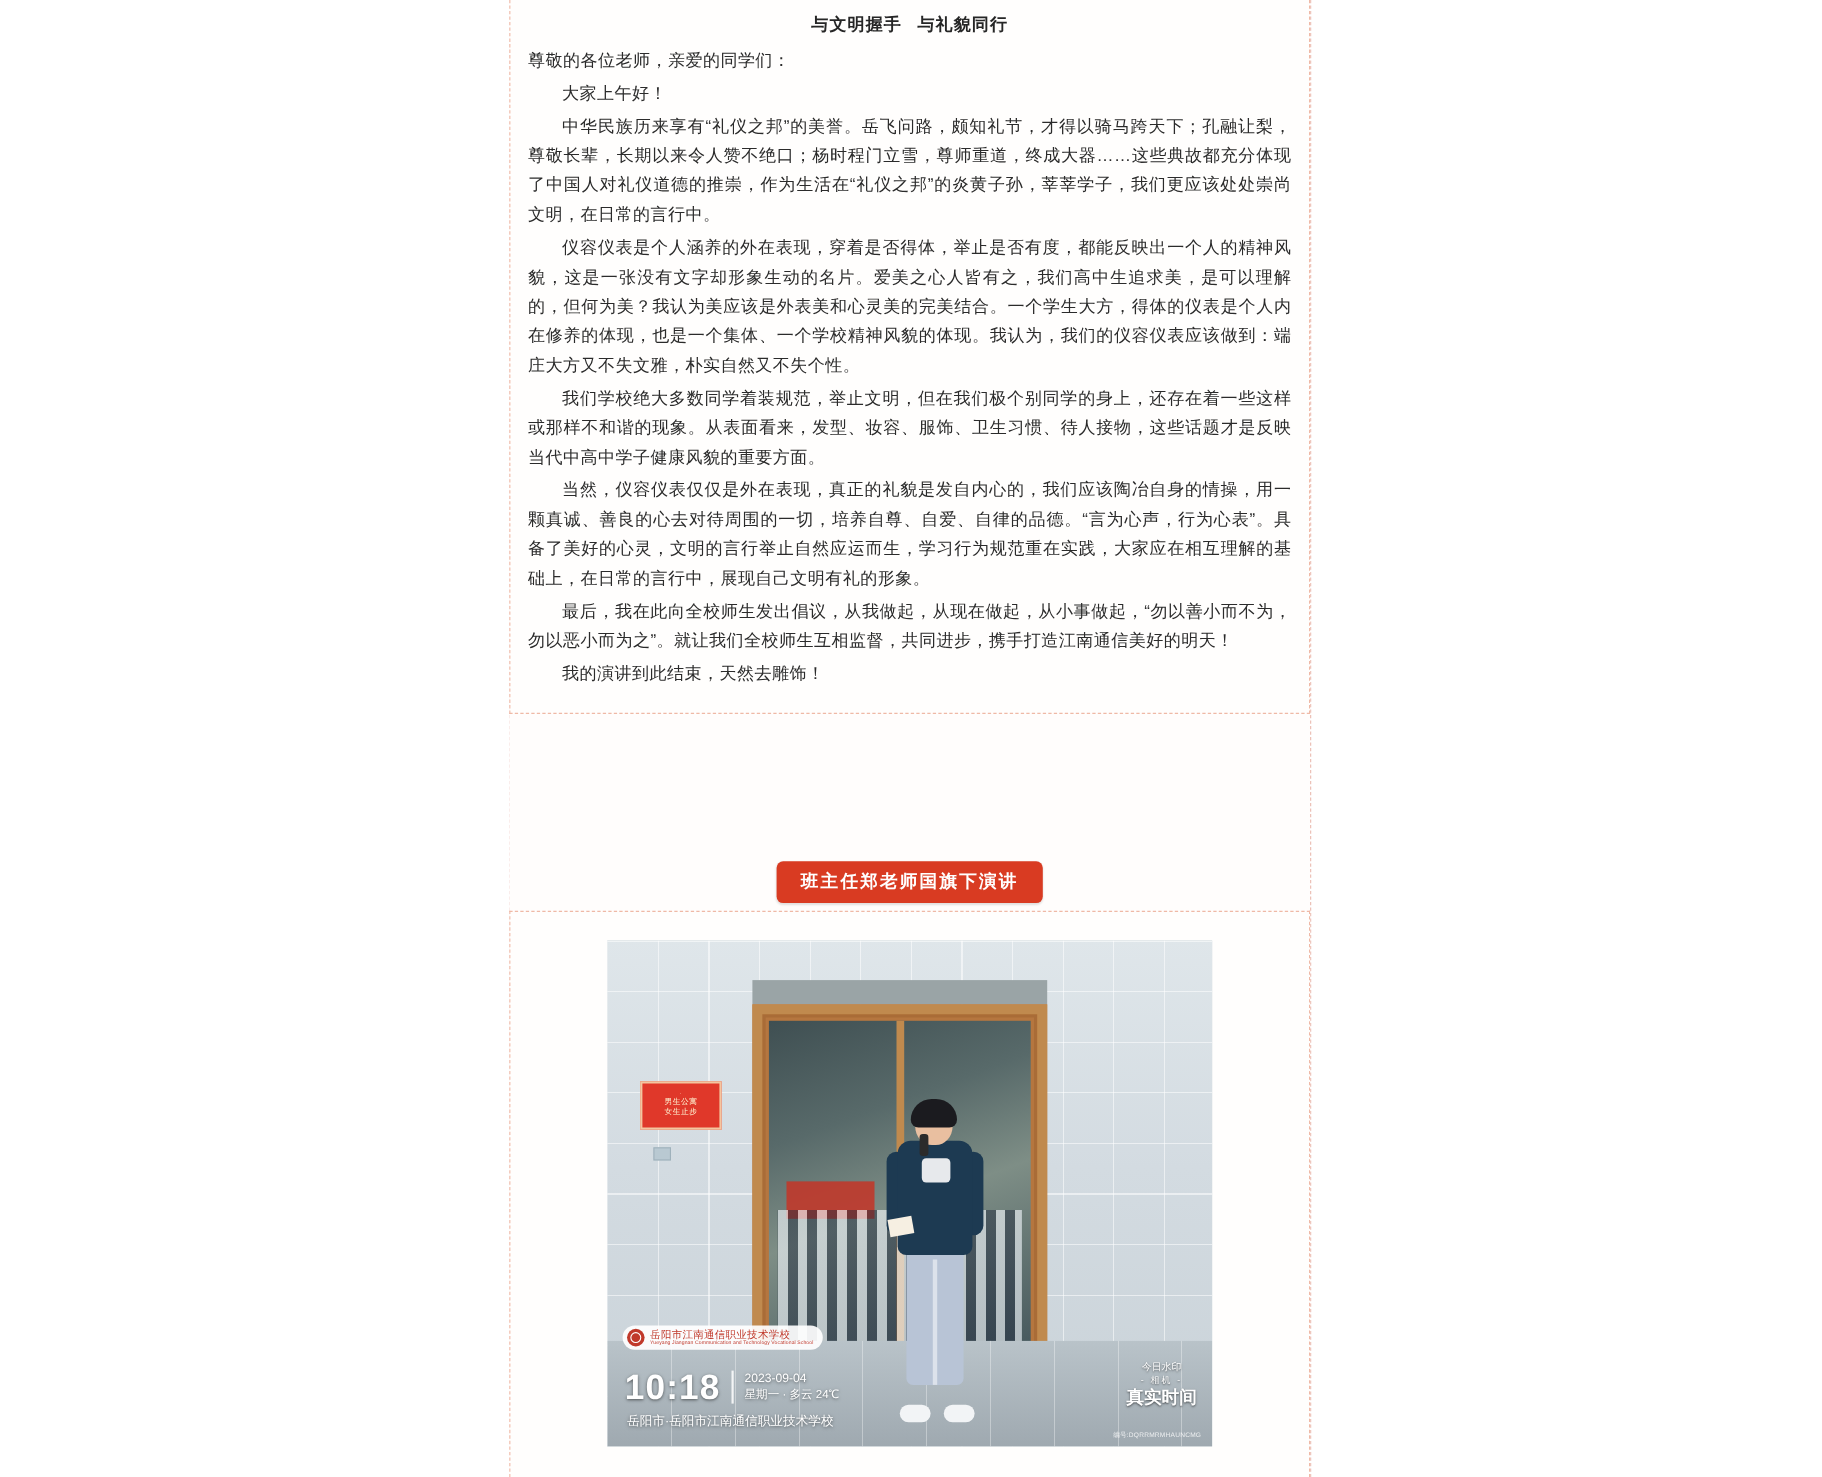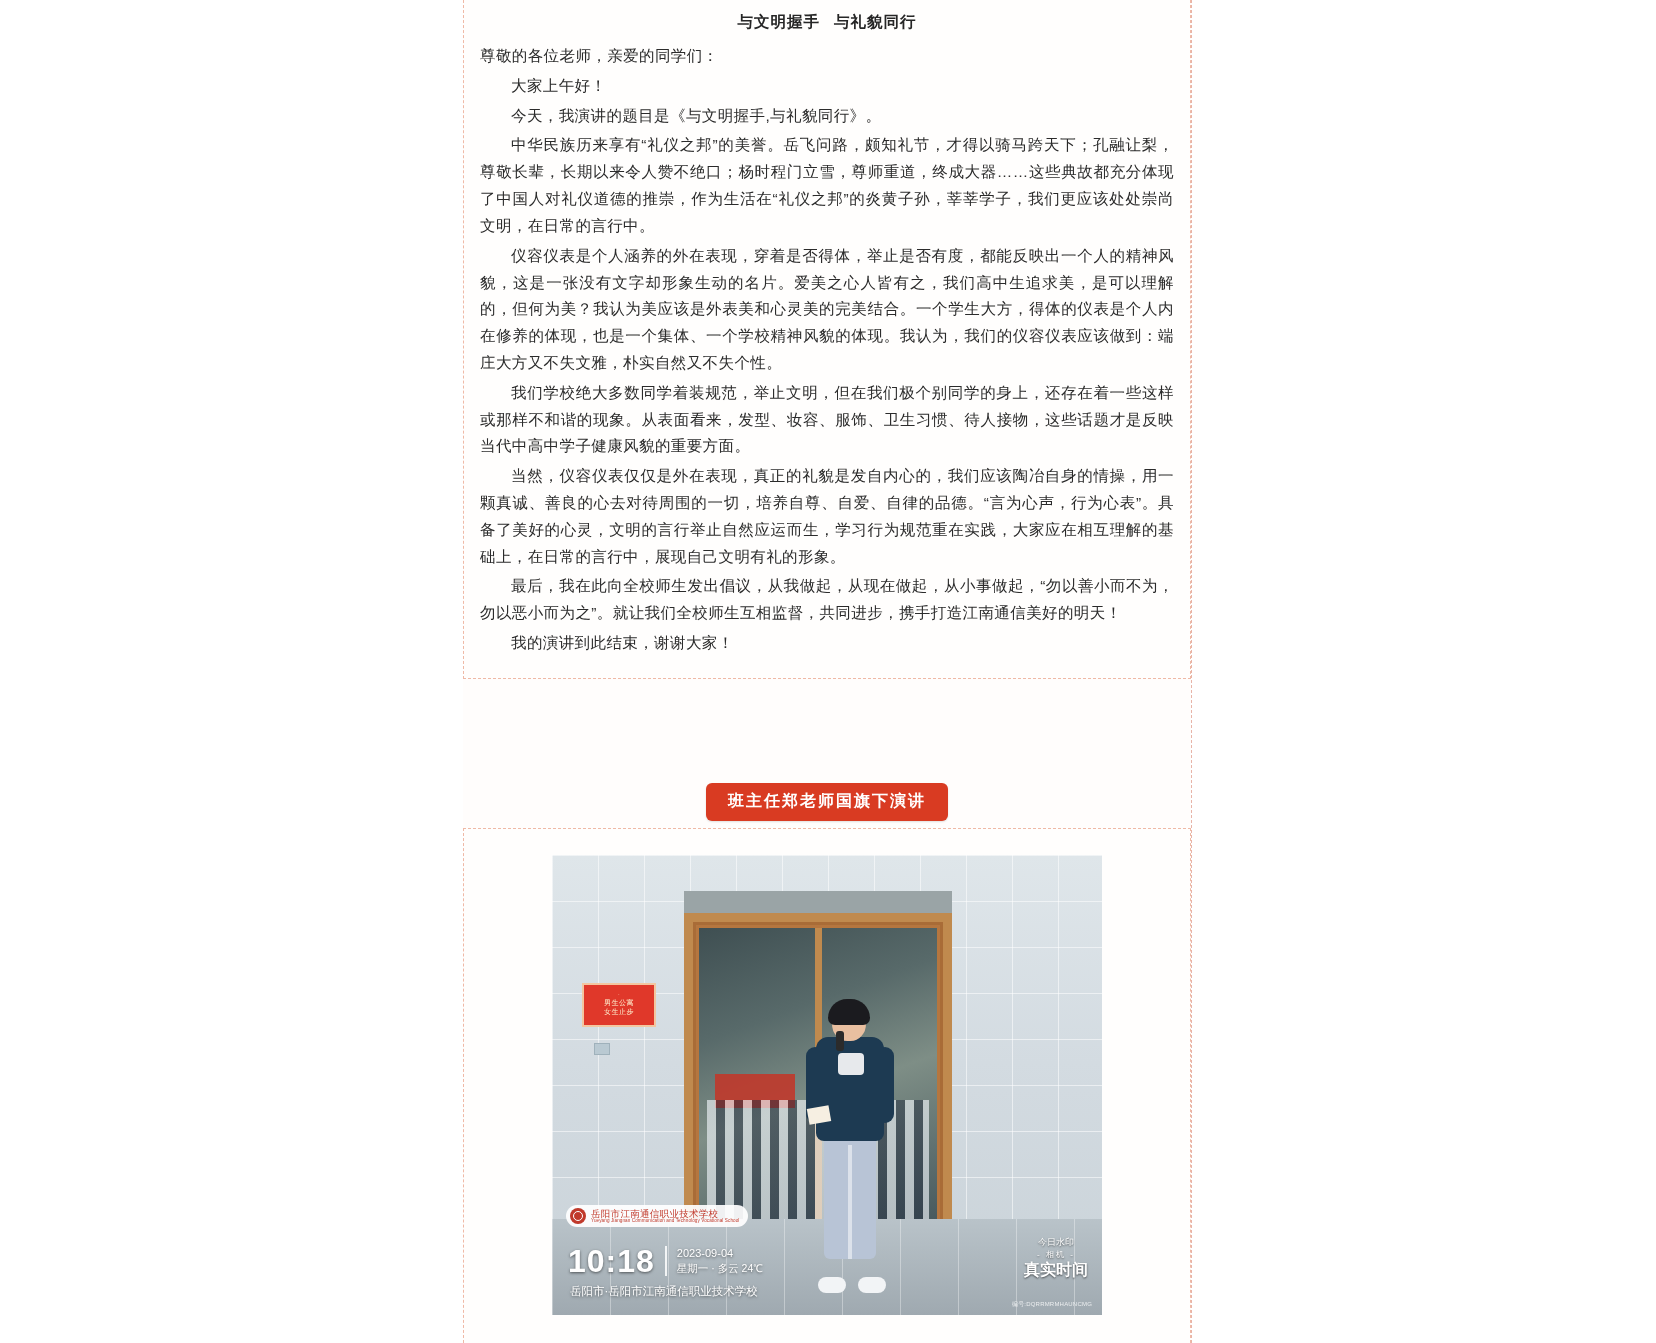--- a/index.html
+++ b/index.html
@@ -249,27 +249,26 @@
   <div class="content">
 
     <section class="speech-card">
 
       <h2 class="speech-title">
         <span>与文明握手</span><span class="gap"></span><span>与礼貌同行</span>
       </h2>
 
       <p>尊敬的各位老师，亲爱的同学们：</p>
       <p class="indent">大家上午好！</p>
-      <p class="indent">今天，我演讲的题目是《与文明握手,与礼貌同行》。</p>
       <p class="indent">中华民族历来享有“礼仪之邦”的美誉。岳飞问路，颇知礼节，才得以骑马跨天下；孔融让梨，尊敬长辈，长期以来令人赞不绝口；杨时程门立雪，尊师重道，终成大器……这些典故都充分体现了中国人对礼仪道德的推崇，作为生活在“礼仪之邦”的炎黄子孙，莘莘学子，我们更应该处处崇尚文明，在日常的言行中。</p>
       <p class="indent">仪容仪表是个人涵养的外在表现，穿着是否得体，举止是否有度，都能反映出一个人的精神风貌，这是一张没有文字却形象生动的名片。爱美之心人皆有之，我们高中生追求美，是可以理解的，但何为美？我认为美应该是外表美和心灵美的完美结合。一个学生大方，得体的仪表是个人内在修养的体现，也是一个集体、一个学校精神风貌的体现。我认为，我们的仪容仪表应该做到：端庄大方又不失文雅，朴实自然又不失个性。</p>
       <p class="indent">我们学校绝大多数同学着装规范，举止文明，但在我们极个别同学的身上，还存在着一些这样或那样不和谐的现象。从表面看来，发型、妆容、服饰、卫生习惯、待人接物，这些话题才是反映当代中高中学子健康风貌的重要方面。</p>
       <p class="indent">当然，仪容仪表仅仅是外在表现，真正的礼貌是发自内心的，我们应该陶冶自身的情操，用一颗真诚、善良的心去对待周围的一切，培养自尊、自爱、自律的品德。“言为心声，行为心表”。具备了美好的心灵，文明的言行举止自然应运而生，学习行为规范重在实践，大家应在相互理解的基础上，在日常的言行中，展现自己文明有礼的形象。</p>
       <p class="indent">最后，我在此向全校师生发出倡议，从我做起，从现在做起，从小事做起，“勿以善小而不为，勿以恶小而为之”。就让我们全校师生互相监督，共同进步，携手打造江南通信美好的明天！</p>
-      <p class="indent">我的演讲到此结束，谢谢大家！</p>
+      <p class="indent">我的演讲到此结束，天然去雕饰！</p>
     </section>
 
     <div class="pill-wrap">
       <div class="pill">班主任郑老师国旗下演讲</div>
     </div>
 
     <section class="photo-card">
       <div class="photo">
         <div class="wall"></div>
         <div class="door-head"></div>

